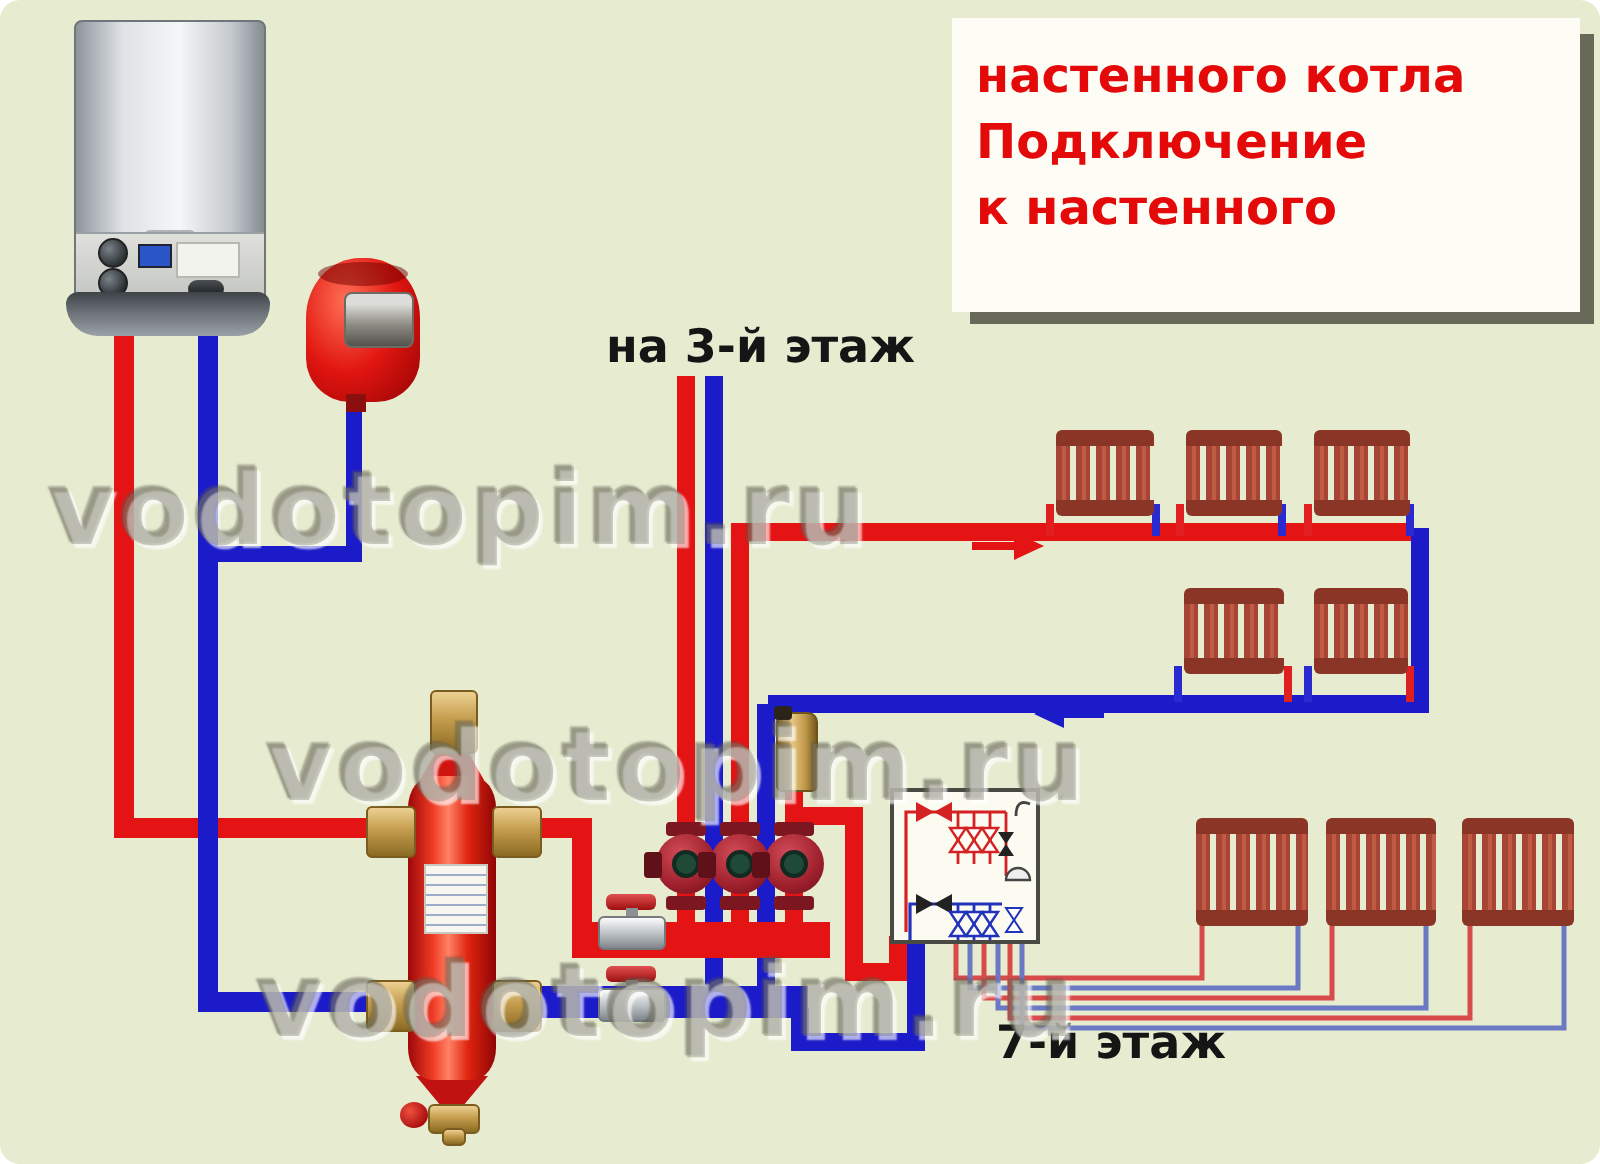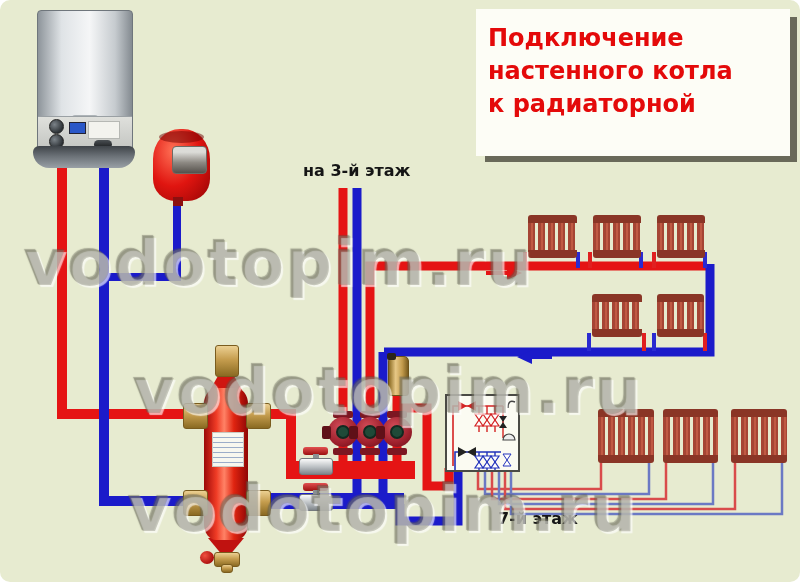--- a/index.html
+++ b/index.html
@@ -4,34 +4,34 @@
 <style>
   html,body{margin:0;padding:0;background:#ffffff;}
   #canvas{
     position:relative;width:800px;height:582px;overflow:hidden;
     background:#e7ebd0;border-radius:10px;
     font-family:"DejaVu Sans","Liberation Sans",sans-serif;
   }
   .abs{position:absolute;}
   
   .wm{
-    position:absolute;z-index:50;font-size:64px;font-weight:bold;letter-spacing:2px;
+    position:absolute;z-index:50;font-size:51px;font-weight:bold;letter-spacing:2px;
     color:rgba(125,125,110,0.38);
     text-shadow:2px 2px 1px rgba(255,255,255,0.65),-1px -1px 1px rgba(88,88,75,0.45);
     pointer-events:none;white-space:nowrap;
   }
   
   .titlebox{
     position:absolute;left:476px;top:9px;width:314px;height:147px;z-index:60;
     background:#fdfdf6;box-shadow:8px 7px 0 -1px #696959;
     padding:13px 0 0 12px;box-sizing:border-box;
   }
   .titlebox div{font-size:24px;line-height:33px;font-weight:bold;color:#e40a0a;}
   
-  .flabel{position:absolute;z-index:40;font-size:16px;font-weight:bold;color:#151515;white-space:nowrap;}
+  .flabel{position:absolute;z-index:40;font-size:23px;font-weight:bold;color:#151515;white-space:nowrap;}
   
   .rad{
     position:absolute;z-index:20;border-radius:3px;
     background:
       linear-gradient(#8a3526,#8a3526) 0 0/100% 8px no-repeat,
       linear-gradient(#8a3526,#8a3526) 0 100%/100% 8px no-repeat,
       repeating-linear-gradient(90deg,#a64535 0 3px,#c05a44 3px 5px,#a64535 5px 7px,rgba(0,0,0,0) 7px 10px);
   }
   
   .boiler{position:absolute;left:37px;top:10px;width:94px;height:140px;z-index:20;
@@ -270,18 +270,18 @@
   <div class="rad" style="left:731px;top:409px;width:56px;height:54px;"></div>
 
   <div class="flabel" style="left:303px;top:161px;">на 3-й этаж</div>
   <div class="flabel" style="left:498px;top:509px;">7-й этаж</div>
 
   <div class="wm" style="left:24px;top:226px;">vodotopim.ru</div>
   <div class="wm" style="left:133px;top:354px;">vodotopim.ru</div>
   <div class="wm" style="left:128px;top:472px;">vodotopim.ru</div>
 
   <div class="titlebox">
+    <div>настенного котла</div>
     <div>Подключение</div>
-    <div>настенного котла</div>
-    <div>к радиаторной</div>
+    <div>к настенного</div>
   </div>
 
 </div>
 
 </body></html>

